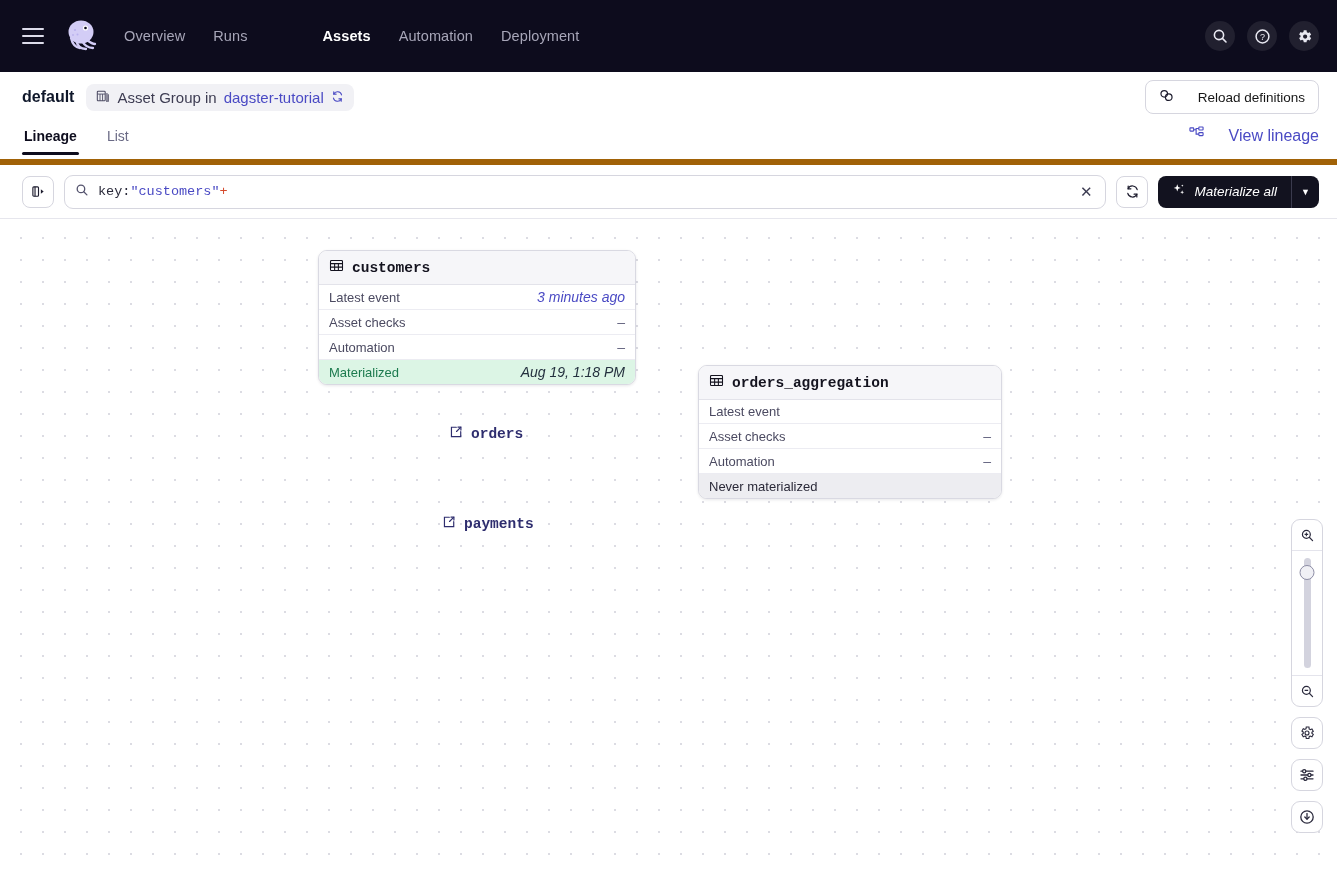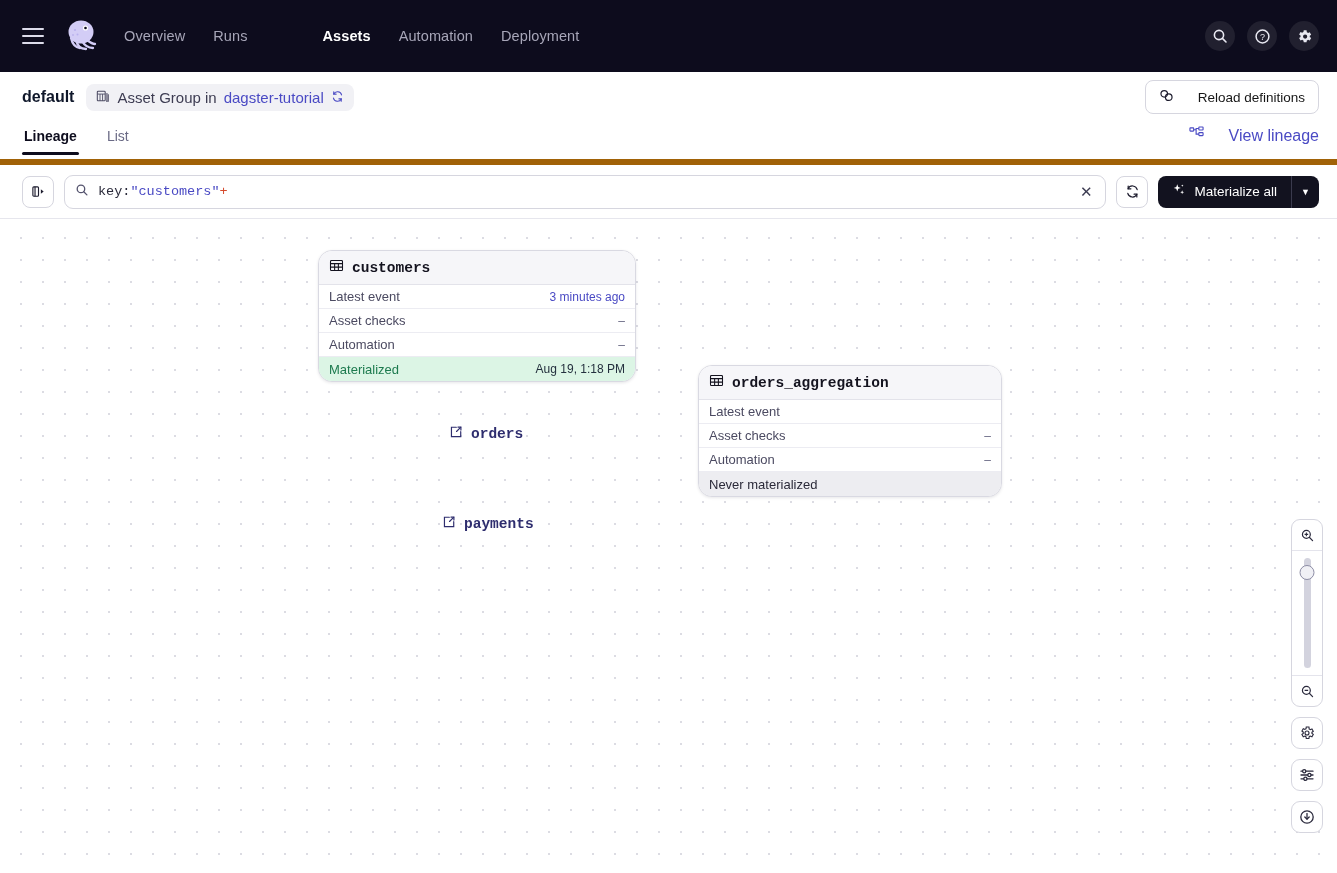--- a/index.html
+++ b/index.html
@@ -84,56 +84,56 @@
   }
   .search-text { font-family:"Liberation Mono", monospace; font-size:13.5px; }
   .tok-key { color:#2a2a3a; }
   .tok-str { color:#4a4ac4; }
   .tok-op  { color:#d4492c; }
   .clear-x { margin-left:auto; cursor:pointer; color:#3d3c52; font-size:15px; line-height:1; padding:2px 3px;}
   .mat-group { display:flex; align-items:stretch; }
   .mat-btn {
     background:#12121f; color:#fff; border-radius:8px 0 0 8px;
     padding: 0 14px; height:32px; display:flex; align-items:center; gap:8px;
-    font-size:13.5px; cursor:pointer; font-weight:500;
+    font-size:13.5px; cursor:pointer; font-weight:500;font-style:italic;
   }
   .mat-caret {
     background:#12121f; color:#fff; border-radius:0 8px 8px 0;
     width:28px; height:32px; display:flex; align-items:center; justify-content:center;
     cursor:pointer; border-left:1px solid #3a3a4d; font-size:9px;
   }
 
   
   .canvas {
     position:relative; height: 650px; overflow:hidden; background:#fff;
     background-image: radial-gradient(circle, #dcdce3 1.2px, transparent 1.3px);
     background-size: 22px 22px;
     background-position: 10px 8px;
   }
   .edges { position:absolute; inset:0; }
 
   
   .node {
     position:absolute; background:#fff;
-    border:1px solid #d9d9e2; border-radius:14px;
+    border:1px solid #d9d9e2; border-radius:9px;
     box-shadow: 0 1px 3px rgba(20,20,40,.10);
     overflow:hidden;
   }
   .node-head {
     display:flex; align-items:center; gap:8px;
     padding: 7px 10px; background:#f6f6f9; border-bottom:1px solid #e3e3ea;
   }
   .node-title { font-family:"Liberation Mono", monospace; font-size:14.5px; font-weight:bold; color:#14131f; }
   .node-row {
     display:flex; align-items:center; justify-content:space-between;
     padding: 4px 10px; font-size:13px; color:#4b4a61;
     border-bottom:1px solid #ececf2; min-height:24px;
   }
   .node-row:last-child { border-bottom:none; }
-  .row-val { color:#3b3a53; font-size:12px; }
+  .row-val { color:#3b3a53; font-size:14px;font-style:italic; }
   .row-val.link { color:#4a4ac4; }
   .row-dash { color:#6a6a85; }
   .row-mat { background:#dcf5e5; border-bottom:none; }
   .row-mat .row-label { color:#1c7a4e; }
   .row-mat .row-val { color:#24303e; }
   .row-never { background:#ededf1; border-bottom:none; color:#2a2938; }
 
   
   .ext-asset {
     position:absolute; display:flex; align-items:center; gap:8px;

